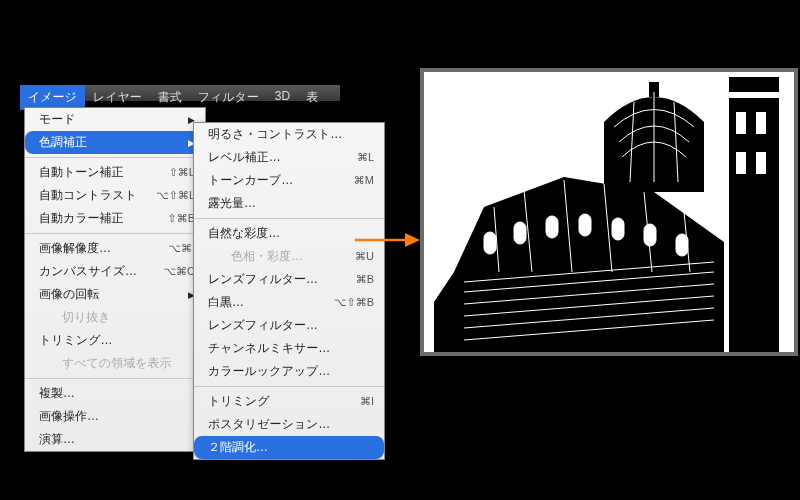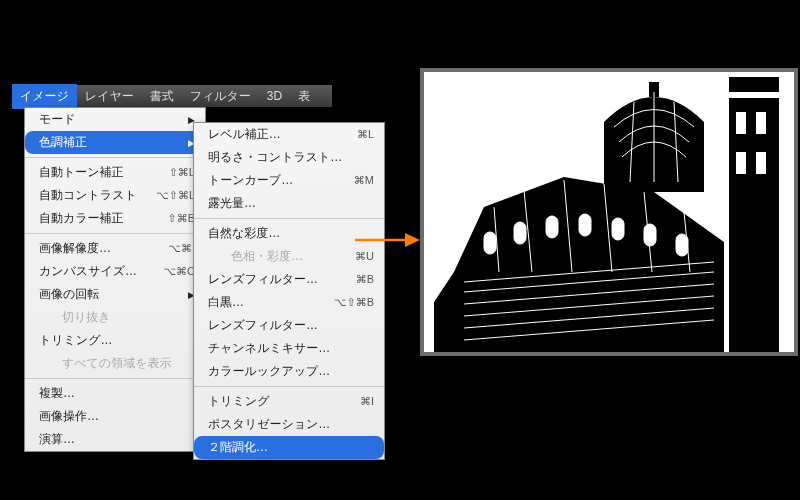--- a/index.html
+++ b/index.html
@@ -8,25 +8,25 @@
     width: 800px;
     height: 500px;
     font-family: "Hiragino Kaku Gothic Pro", "Meiryo", sans-serif;
     font-size: 12px;
     overflow: hidden;
     position: relative;
   }
   .menubar {
     position: absolute;
     top: 85px;
-    left: 12px;
-    height: 22px;
+    left: 20px;
+    height: 16px;
     background: linear-gradient(#5a5a5a, #383838);
     display: flex;
-    align-items: center;
+    align-items: flex-start;
     color: #ddd;
     width: 320px;
   }
   .menubar span {
     padding: 4px 8px;
   }
   .menubar span.active {
     background: #2a6fe0;
     color: #fff;
   }
@@ -161,25 +161,25 @@
     <div class="menu-item">
       <span>画像操作…</span>
     </div>
     <div class="menu-item">
       <span>演算…</span>
     </div>
   </div>
 
 <div class="menu-col right" id="menuRight">
     <div class="menu-item">
+      <span>明るさ・コントラスト…</span>
+    </div>
+    <div class="menu-item">
       <span>レベル補正…</span>
       <span class="shortcut">⌘L</span>
-    </div>
-    <div class="menu-item">
-      <span>明るさ・コントラスト…</span>
     </div>
     <div class="menu-item">
       <span>トーンカーブ…</span>
       <span class="shortcut">⌘M</span>
     </div>
     <div class="menu-item">
       <span>露光量…</span>
     </div>
     <div class="menu-sep"></div>
     <div class="menu-item">

